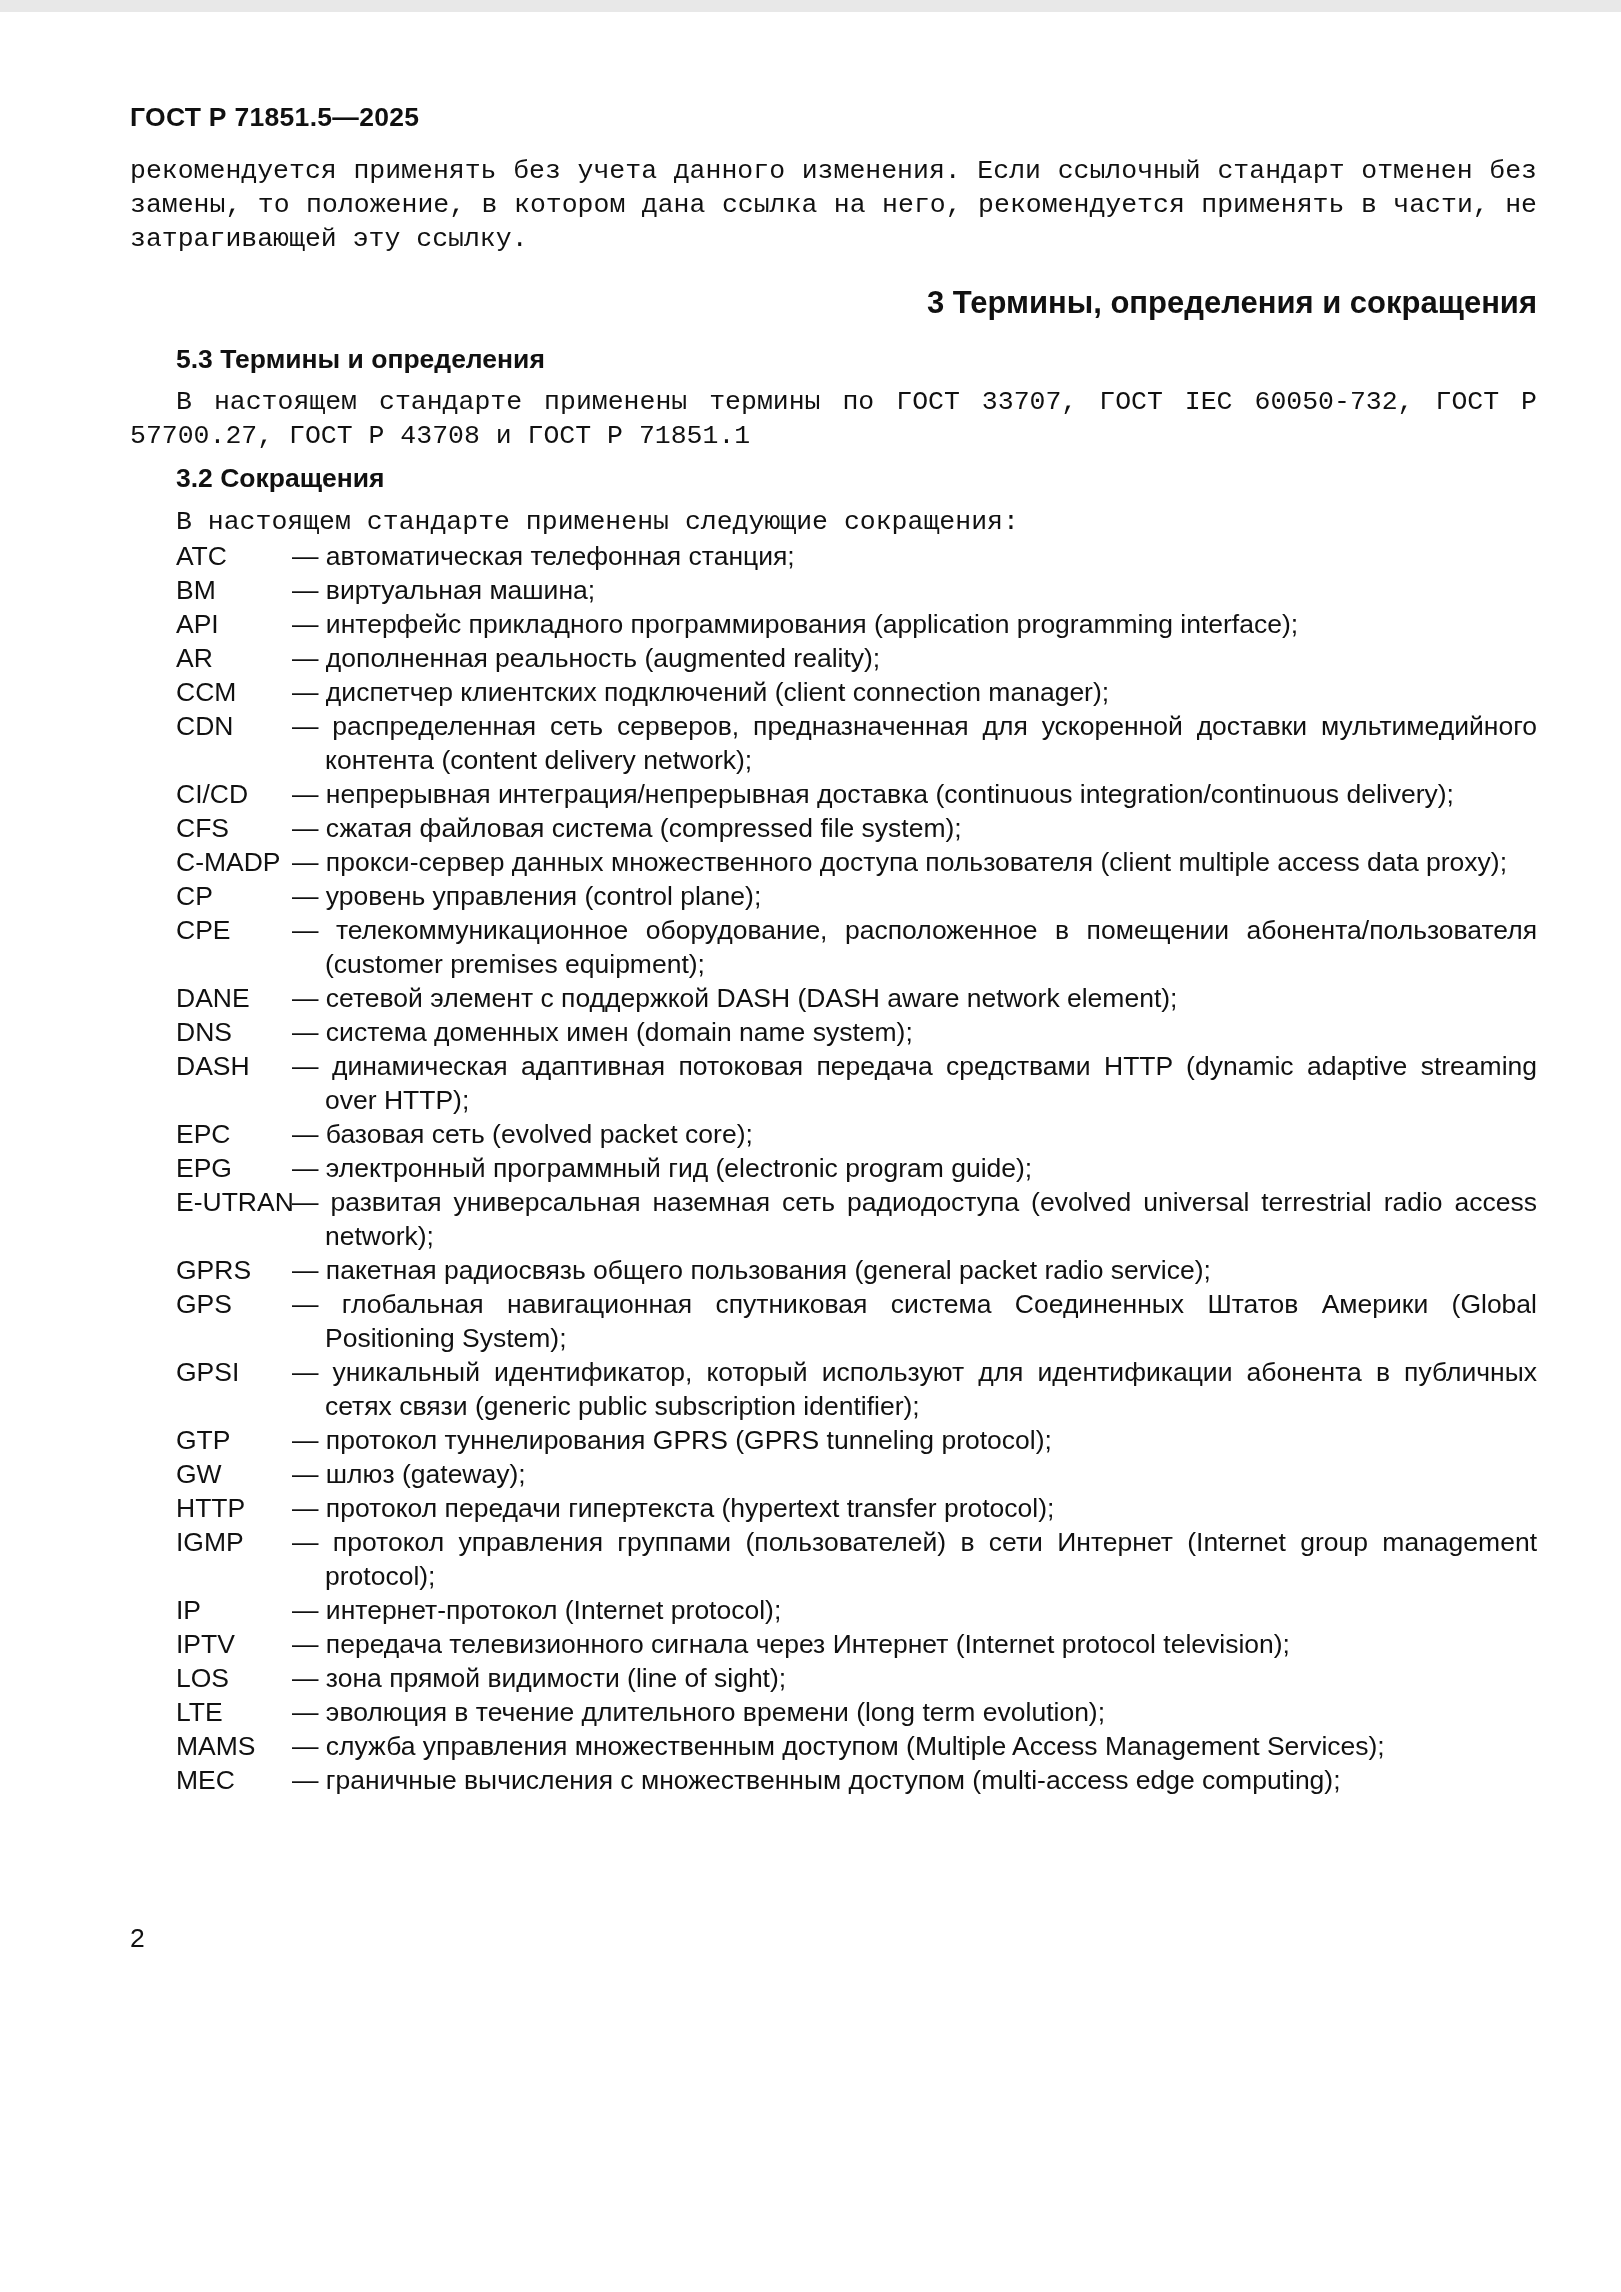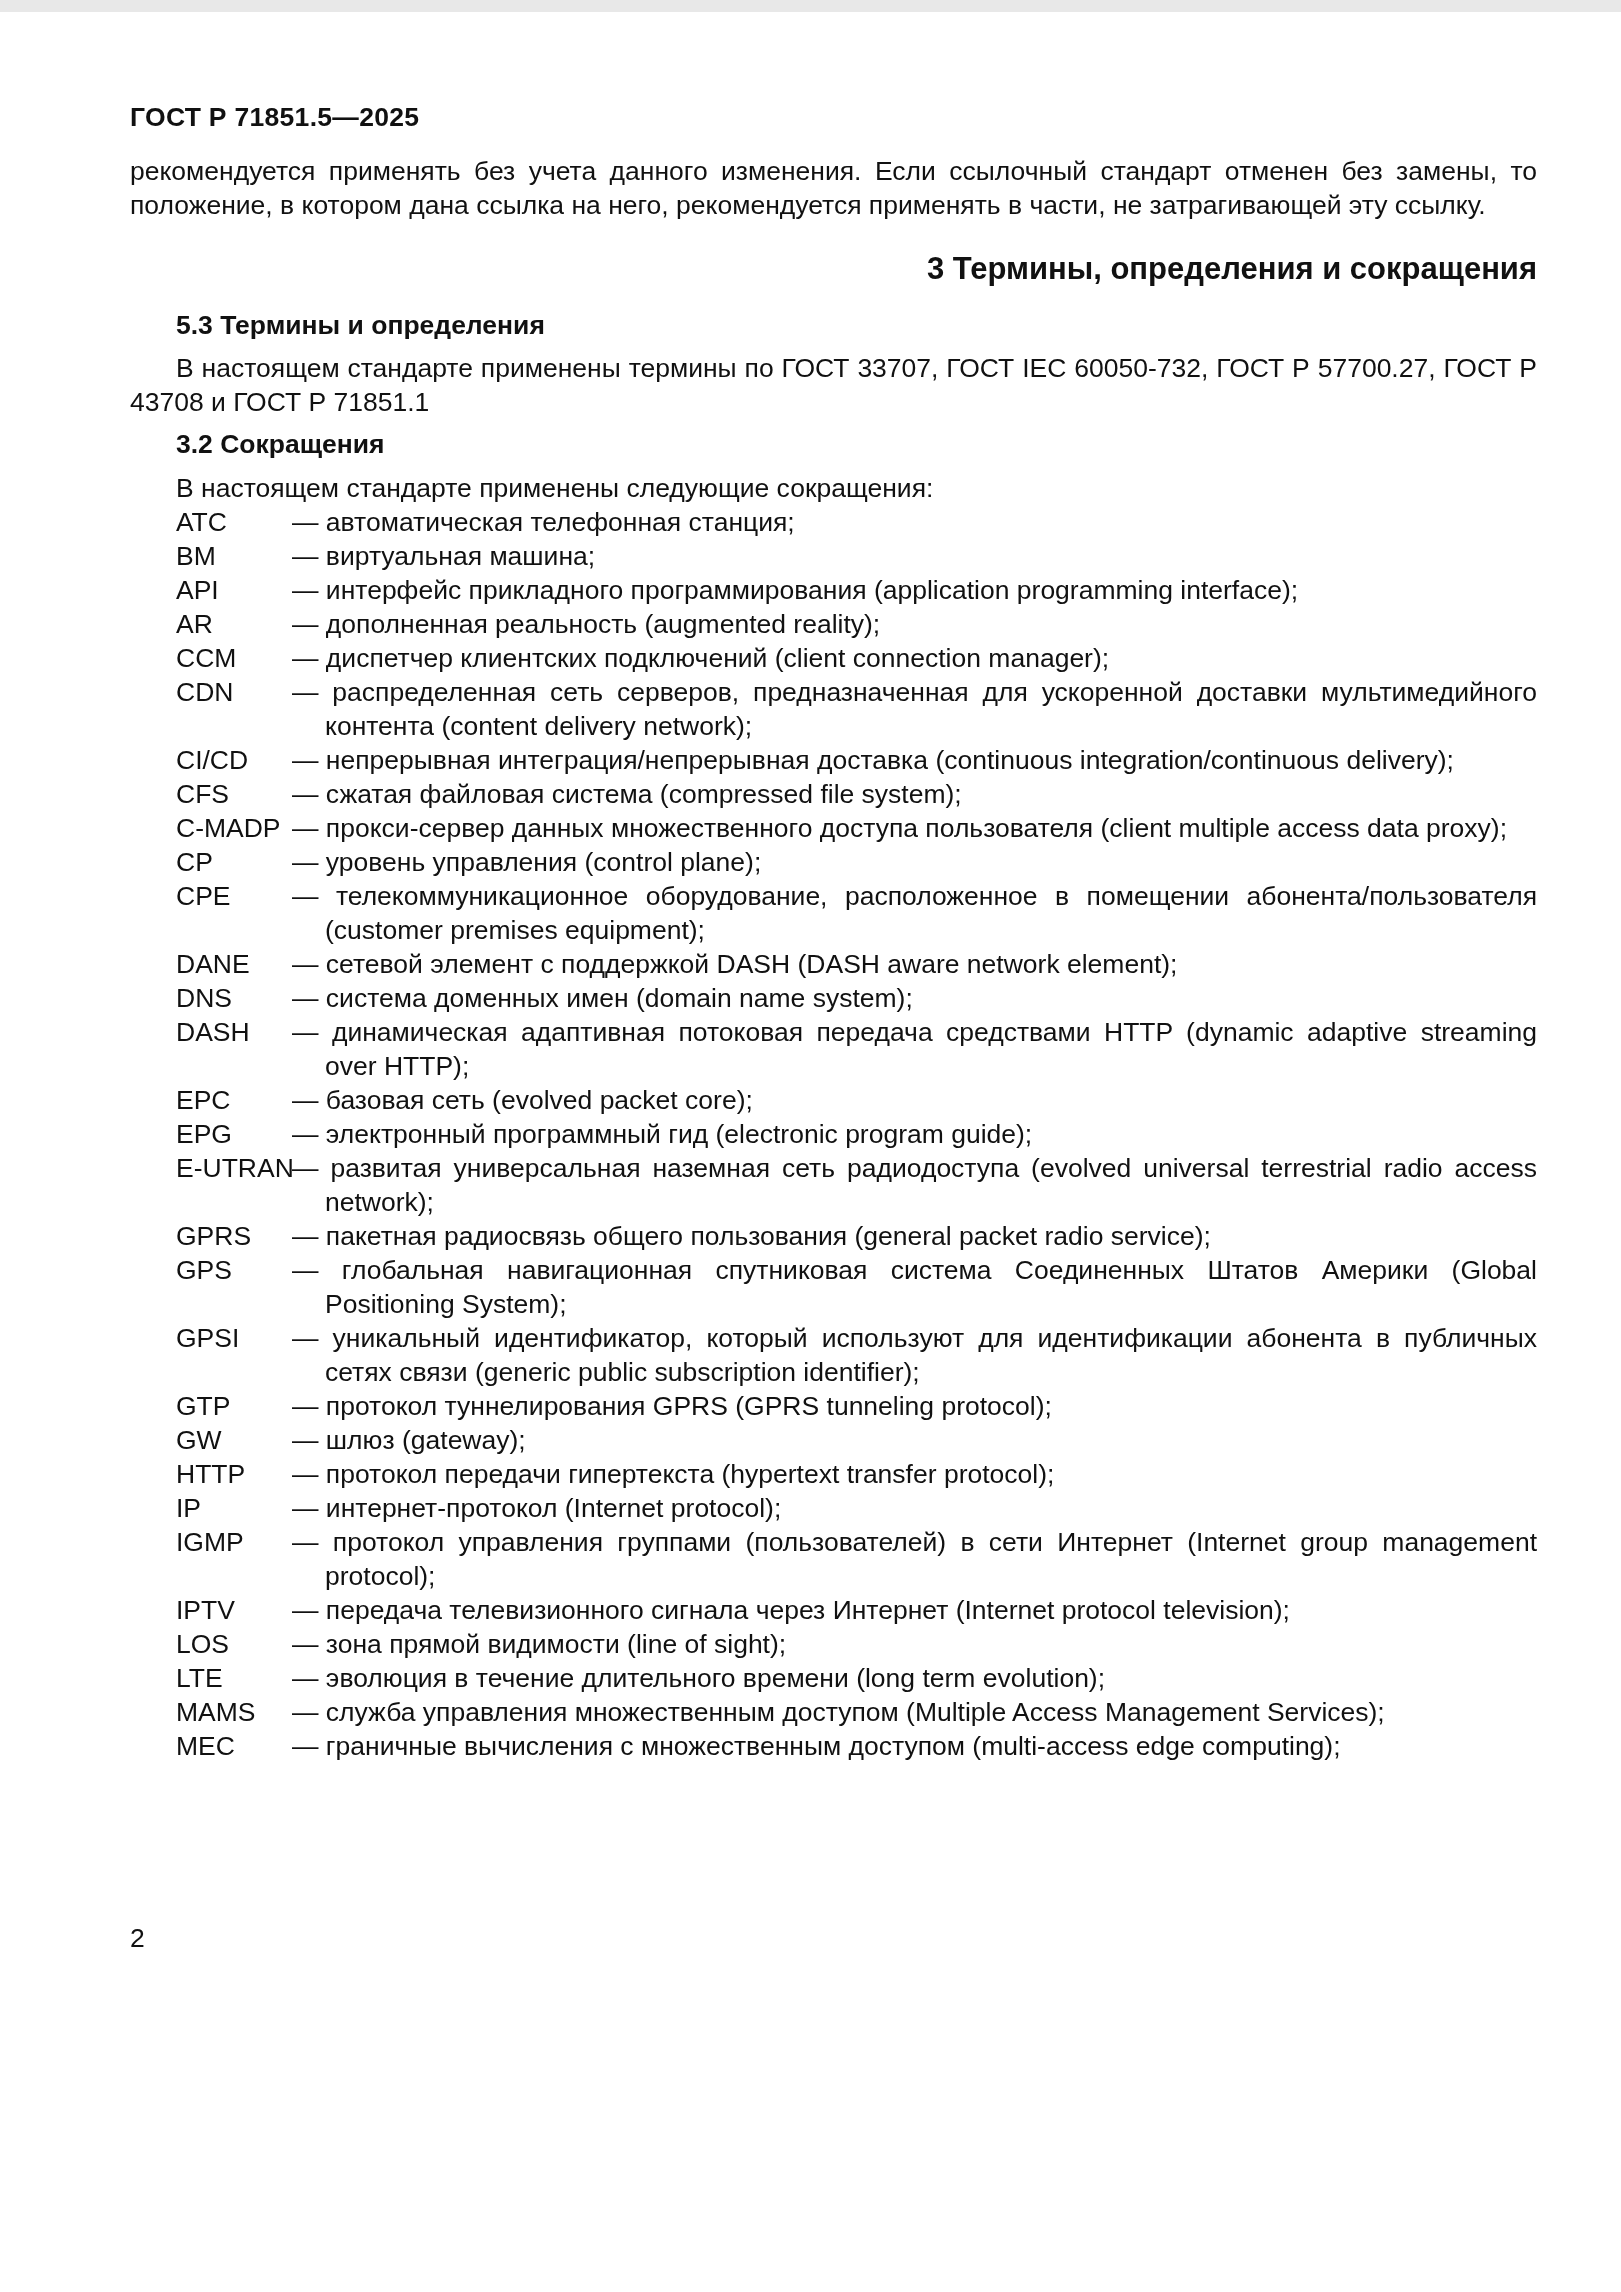--- a/index.html
+++ b/index.html
@@ -14,21 +14,21 @@
     font-size: 26.5px;
     line-height: 34px;
     box-sizing: border-box;
     padding: 88px 84px 0 130px;
   }
   .doc-number {
     font-weight: bold;
     margin-bottom: 19.6px;
     letter-spacing: 0.3px;
   }
-  p { margin: 0; }
+  p { margin: 0; font-family: Liberation Mono, monospace; }
   .just { text-align: justify; }
   .indent { text-indent: 46px; }
   .section-title {
     font-size: 31px;
     line-height: 39px;
     font-weight: bold;
     margin: 27.4px 0 19.6px 46px;
     text-align: right;
   }
   .sub-title {
@@ -165,28 +165,28 @@
       </div>
       <div class="abbr-row">
         <div class="abbr-term">GW</div>
         <div class="abbr-def">— шлюз (gateway);</div>
       </div>
       <div class="abbr-row">
         <div class="abbr-term">HTTP</div>
         <div class="abbr-def">— протокол передачи гипертекста (hypertext transfer protocol);</div>
       </div>
       <div class="abbr-row">
+        <div class="abbr-term">IGMP</div>
+        <div class="abbr-def">— протокол управления группами (пользователей) в сети Интернет (Internet group management protocol);</div>
+      </div>
+      <div class="abbr-row">
         <div class="abbr-term">IP</div>
         <div class="abbr-def">— интернет-протокол (Internet protocol);</div>
       </div>
       <div class="abbr-row">
-        <div class="abbr-term">IGMP</div>
-        <div class="abbr-def">— протокол управления группами (пользователей) в сети Интернет (Internet group management protocol);</div>
-      </div>
-      <div class="abbr-row">
         <div class="abbr-term">IPTV</div>
         <div class="abbr-def">— передача телевизионного сигнала через Интернет (Internet protocol television);</div>
       </div>
       <div class="abbr-row">
         <div class="abbr-term">LOS</div>
         <div class="abbr-def">— зона прямой видимости (line of sight);</div>
       </div>
       <div class="abbr-row">
         <div class="abbr-term">LTE</div>
         <div class="abbr-def">— эволюция в течение длительного времени (long term evolution);</div>

